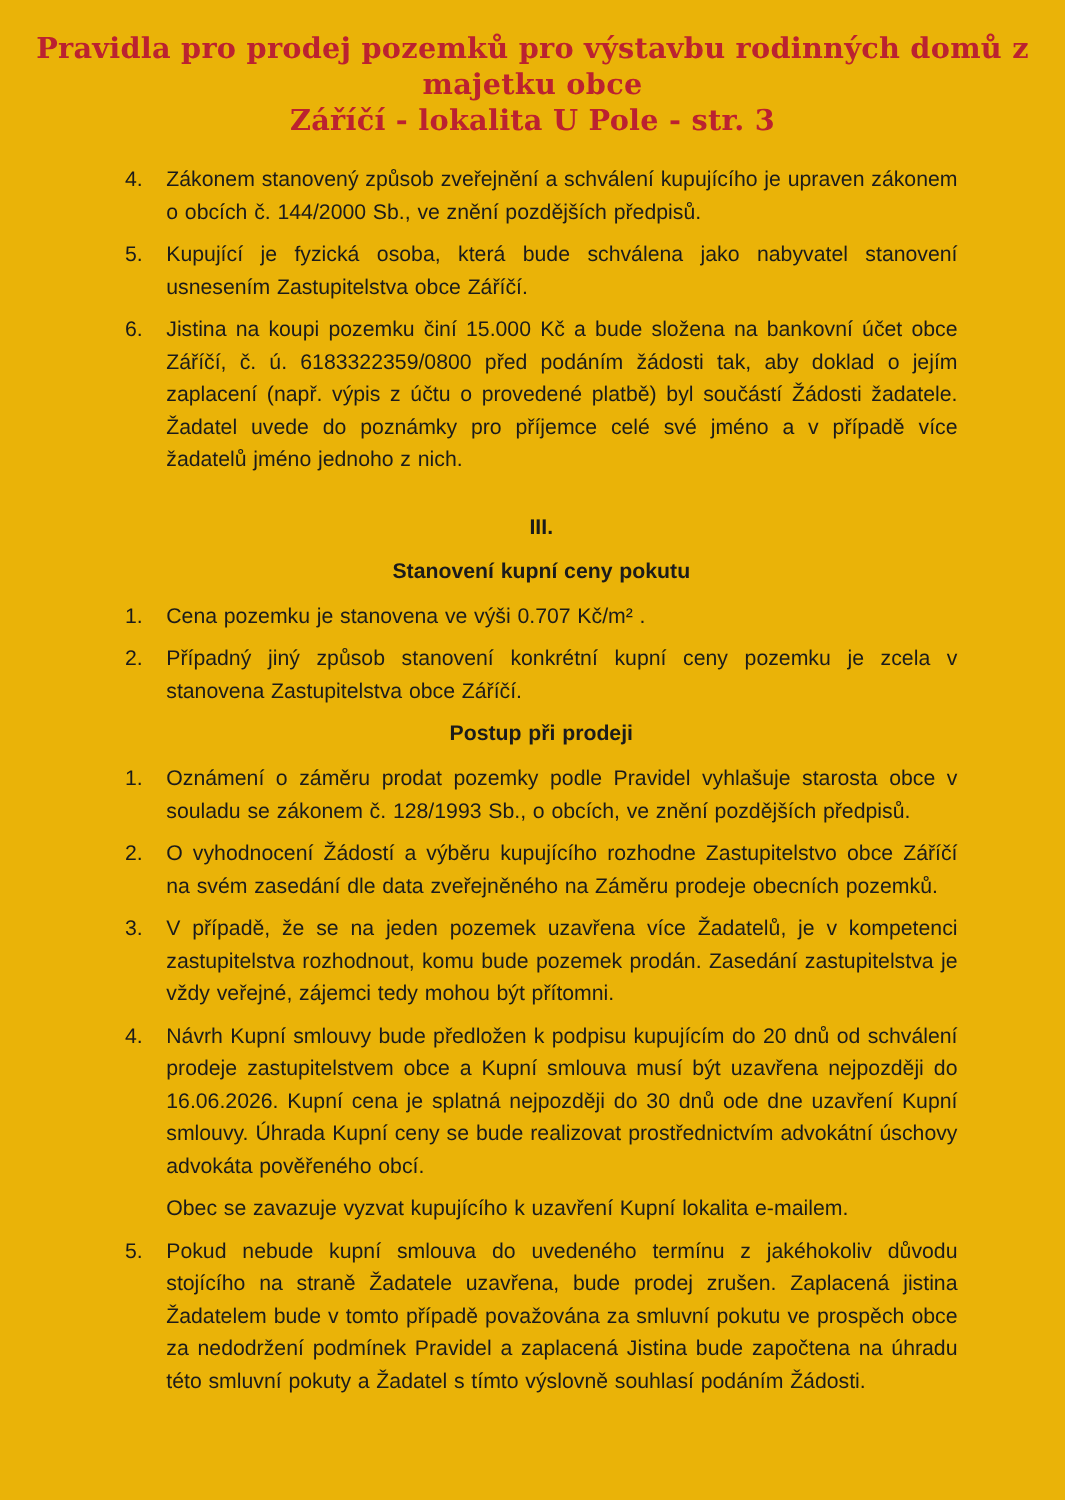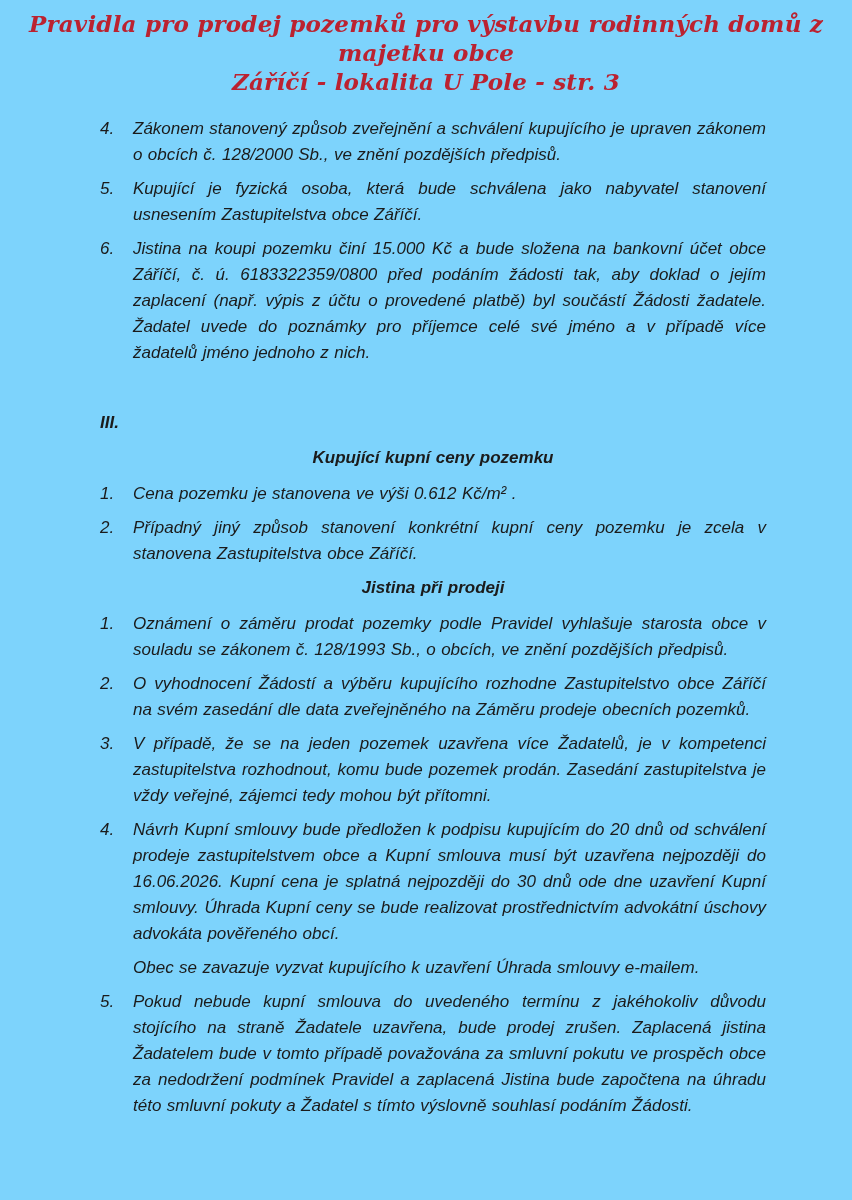--- a/index.html
+++ b/index.html
@@ -6,25 +6,24 @@
   html, body {
     margin: 0;
     padding: 0;
     background: #ffffff;
   }
   .page {
     position: relative;
     width: 852px;
     height: 1200px;
     margin: 0 auto;
-    background: #7dd3fc;
+    background: #eab308;
     overflow: hidden;
     box-sizing: border-box;
-    padding-top: 9px;
-    font-style: italic;
+    padding-top: 24px;
   }
   .doc-title {
     text-align: center;
     font-family: "DejaVu Serif", "Liberation Serif", serif;
     font-weight: bold;
     font-size: 23px;
     line-height: 29px;
     letter-spacing: 0.2px;
   }
   .doc-body {
@@ -42,23 +41,23 @@
   }
   .list-item .num {
     flex: 0 0 33px;
     width: 33px;
   }
   .list-item .txt {
     flex: 1;
     text-align: justify;
   }
   .section-number {
-    text-align: left;
+    text-align: center;
     font-weight: bold;
-    margin-top: 44px;
+    margin-top: 28px;
     margin-bottom: 9px;
   }
   .section-heading {
     text-align: center;
     font-weight: bold;
     margin-bottom: 10px;
   }
   .paragraph {
     margin-left: 33px;
     margin-bottom: 8px;
@@ -69,56 +68,56 @@
 <body>
 
 <div class="page">
   <div class="doc-title" style="color: rgb(187, 34, 48);">
     <div class="doc-title-line">Pravidla pro prodej pozemků pro výstavbu rodinných domů z majetku obce</div>
     <div class="doc-title-line">Záříčí - lokalita U Pole - str. 3</div>
   </div>
   <div class="doc-body" id="doc-body" style="color: rgb(27, 27, 27);">
       <div class="list-item">
         <span class="num">4.</span>
-        <span class="txt">Zákonem stanovený způsob zveřejnění a schválení kupujícího je upraven zákonem o obcích č. 128/2000 Sb., ve znění pozdějších předpisů.</span>
+        <span class="txt">Zákonem stanovený způsob zveřejnění a schválení kupujícího je upraven zákonem o obcích č. 144/2000 Sb., ve znění pozdějších předpisů.</span>
       </div>
       <div class="list-item">
         <span class="num">5.</span>
         <span class="txt">Kupující je fyzická osoba, která bude schválena jako nabyvatel stanovení usnesením Zastupitelstva obce Záříčí.</span>
       </div>
       <div class="list-item">
         <span class="num">6.</span>
         <span class="txt">Jistina na koupi pozemku činí 15.000 Kč a bude složena na bankovní účet obce Záříčí, č. ú. 6183322359/0800 před podáním žádosti tak, aby doklad o jejím zaplacení (např. výpis z účtu o provedené platbě) byl součástí Žádosti žadatele. Žadatel uvede do poznámky pro příjemce celé své jméno a v případě více žadatelů jméno jednoho z nich.</span>
       </div>
       <div class="section-number">III.</div>
-      <div class="section-heading">Kupující kupní ceny pozemku</div>
+      <div class="section-heading">Stanovení kupní ceny pokutu</div>
       <div class="list-item">
         <span class="num">1.</span>
-        <span class="txt">Cena pozemku je stanovena ve výši 0.612 Kč/m² .</span>
+        <span class="txt">Cena pozemku je stanovena ve výši 0.707 Kč/m² .</span>
       </div>
       <div class="list-item">
         <span class="num">2.</span>
         <span class="txt">Případný jiný způsob stanovení konkrétní kupní ceny pozemku je zcela v stanovena Zastupitelstva obce Záříčí.</span>
       </div>
-      <div class="section-heading">Jistina při prodeji</div>
+      <div class="section-heading">Postup při prodeji</div>
       <div class="list-item">
         <span class="num">1.</span>
         <span class="txt">Oznámení o záměru prodat pozemky podle Pravidel vyhlašuje starosta obce v souladu se zákonem č. 128/1993 Sb., o obcích, ve znění pozdějších předpisů.</span>
       </div>
       <div class="list-item">
         <span class="num">2.</span>
         <span class="txt">O vyhodnocení Žádostí a výběru kupujícího rozhodne Zastupitelstvo obce Záříčí na svém zasedání dle data zveřejněného na Záměru prodeje obecních pozemků.</span>
       </div>
       <div class="list-item">
         <span class="num">3.</span>
         <span class="txt">V případě, že se na jeden pozemek uzavřena více Žadatelů, je v kompetenci zastupitelstva rozhodnout, komu bude pozemek prodán. Zasedání zastupitelstva je vždy veřejné, zájemci tedy mohou být přítomni.</span>
       </div>
       <div class="list-item">
         <span class="num">4.</span>
         <span class="txt">Návrh Kupní smlouvy bude předložen k podpisu kupujícím do 20 dnů od schválení prodeje zastupitelstvem obce a Kupní smlouva musí být uzavřena nejpozději do 16.06.2026. Kupní cena je splatná nejpozději do 30 dnů ode dne uzavření Kupní smlouvy. Úhrada Kupní ceny se bude realizovat prostřednictvím advokátní úschovy advokáta pověřeného obcí.</span>
       </div>
-      <div class="paragraph">Obec se zavazuje vyzvat kupujícího k uzavření Úhrada smlouvy e-mailem.</div>
+      <div class="paragraph">Obec se zavazuje vyzvat kupujícího k uzavření Kupní lokalita e-mailem.</div>
       <div class="list-item">
         <span class="num">5.</span>
         <span class="txt">Pokud nebude kupní smlouva do uvedeného termínu z jakéhokoliv důvodu stojícího na straně Žadatele uzavřena, bude prodej zrušen. Zaplacená jistina Žadatelem bude v tomto případě považována za smluvní pokutu ve prospěch obce za nedodržení podmínek Pravidel a zaplacená Jistina bude započtena na úhradu této smluvní pokuty a Žadatel s tímto výslovně souhlasí podáním Žádosti.</span>
       </div>
     </div>
 </div>
 
 </body></html>

